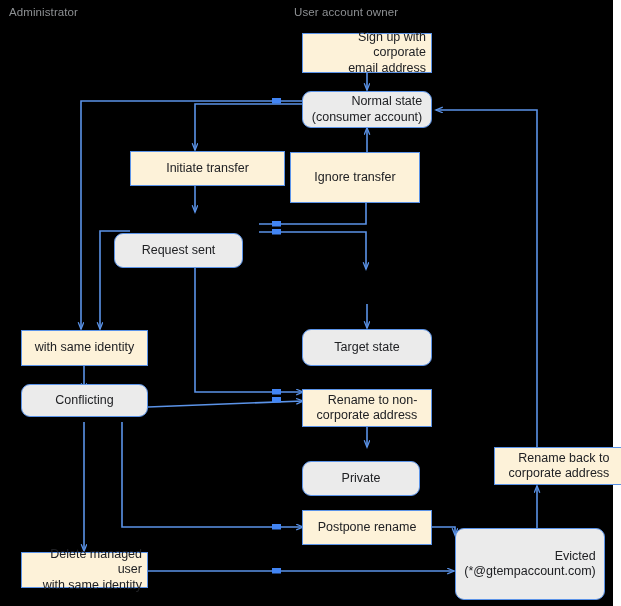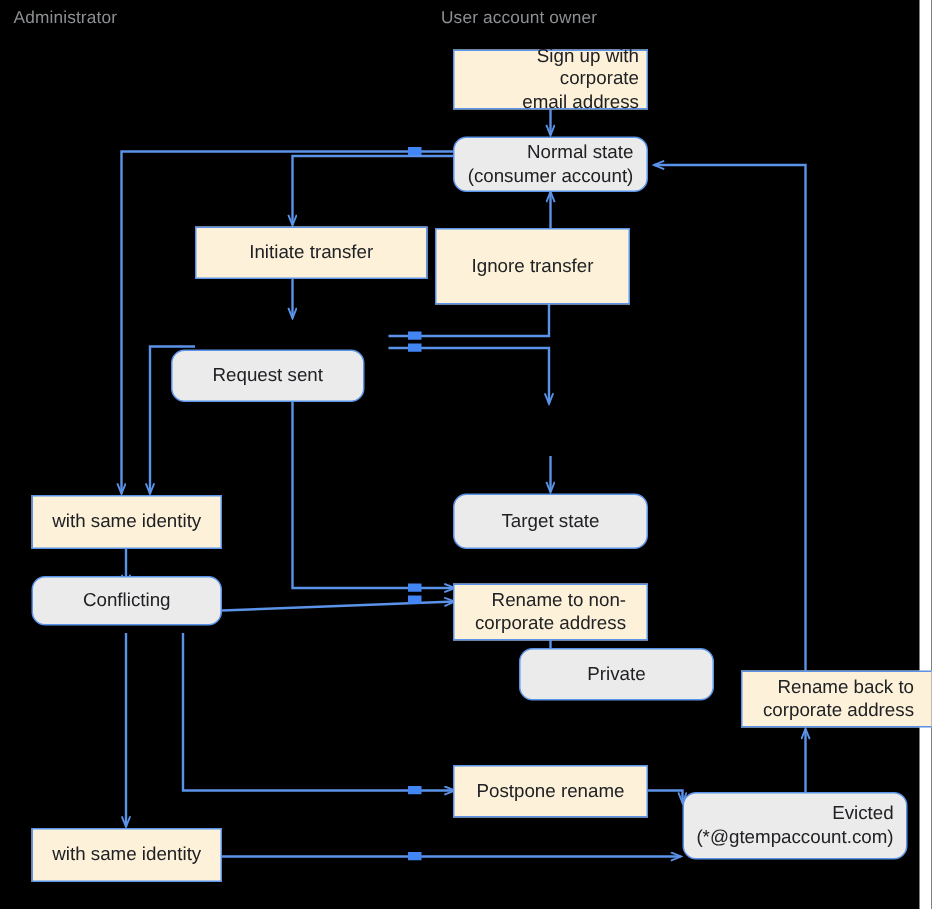--- a/index.html
+++ b/index.html
@@ -135,33 +135,33 @@
     </div>
   </div>
 
   <div class="node action" style="left:302px;top:389px;width:130px;height:38px;">
     <div>
       <span>Rename to non-</span>
       <span>corporate address</span>
     </div>
   </div>
 
-  <div class="node state" style="left:302px;top:432px;width:130px;height:35px;margin-left:44px;">
+  <div class="node state" style="left:302px;top:461px;width:118px;height:35px;">
     <div>
       <span>Private</span>
     </div>
   </div>
 
   <div class="node action" style="left:302px;top:510px;width:130px;height:35px;">
     <div>
       <span>Postpone rename</span>
     </div>
   </div>
 
-  <div class="node state" style="left:455px;top:528px;width:150px;height:45px;">
+  <div class="node state" style="left:455px;top:528px;width:150px;height:72px;">
     <div>
       <span>Evicted</span>
       <span>(*@gtempaccount.com)</span>
     </div>
   </div>
 
   <div class="node action" style="left:472px;top:447px;width:130px;height:38px;margin-left:22px;">
     <div>
       <span>Rename back to</span>
       <span>corporate address</span>
@@ -187,17 +187,18 @@
   </div>
 
   <div class="node state" style="left:21px;top:384px;width:127px;height:33px;">
     <div>
       <span>Conflicting</span>
     </div>
   </div>
 
   <div class="node action" style="left:21px;top:552px;width:127px;height:36px;">
     <div>
+      <span>Delete managed user</span>
       <span>with same identity</span>
     </div>
   </div>
 
 </div>
 
 </body></html>

